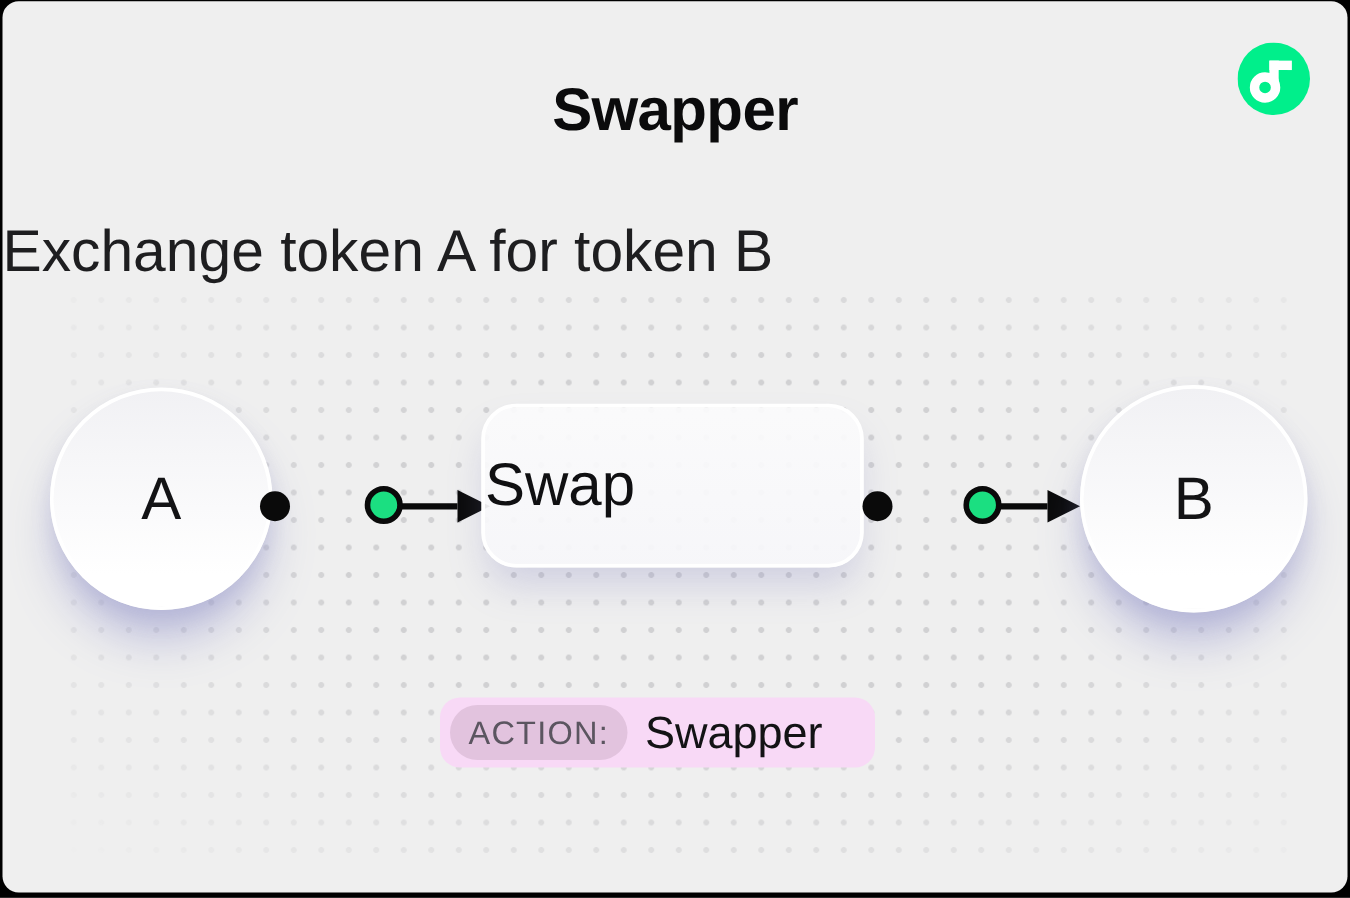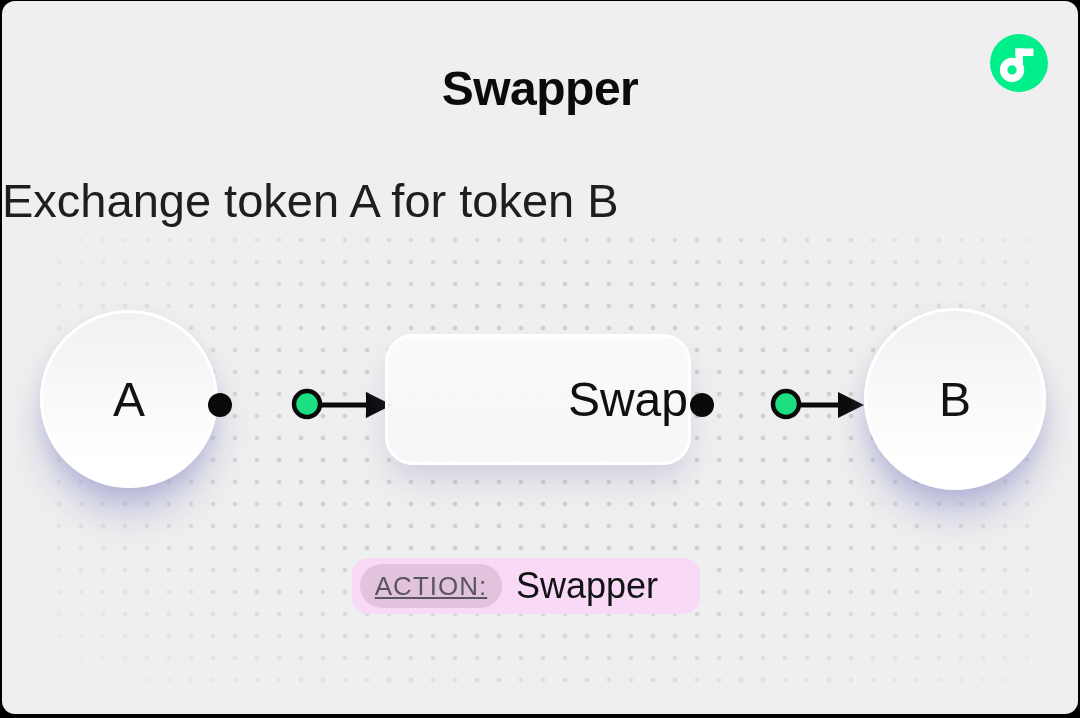--- a/index.html
+++ b/index.html
@@ -31,39 +31,39 @@
     position:absolute;border-radius:50%;
     background:linear-gradient(180deg,#f1f1f4 0%,#ffffff 85%);
     border:3px solid #ffffff;
     box-shadow:0 28px 38px -6px rgba(124,126,196,0.45),0 8px 16px rgba(140,140,190,0.18);
     display:flex;align-items:center;justify-content:center;
     font-size:48px;color:#131315;
   }
   .node-a{left:38px;top:309px;width:172px;height:172px;}
   .node-b{left:862px;top:307px;width:176px;height:176px;}
   .swap-box{
-    position:absolute;left:383px;top:333px;width:300px;height:125px;
+    position:absolute;left:383px;top:322px;width:300px;height:125px;
     background:linear-gradient(180deg,rgba(251,251,252,0.93),rgba(247,247,250,0.93));
     border:3px solid #ffffff;border-radius:28px;
     box-shadow:0 18px 30px -4px rgba(128,130,190,0.28);
-    display:flex;align-items:center;justify-content:flex-end;
+    display:flex;align-items:center;justify-content:flex-start;
     font-size:48px;color:#101012;
   }
   .arrow{position:absolute;top:378px;}
   .arrow-1{left:200px;}
   .arrow-2{left:682px;}
   .badge{
     position:absolute;left:350px;top:557px;width:348px;height:56px;
     background:#F8D9F6;border-radius:16px;
     display:flex;align-items:center;padding:0;box-sizing:border-box;
   }
   .badge-label{
     margin-left:8px;width:142px;height:44px;border-radius:22px;background:#E2C3DE;
     display:flex;align-items:center;justify-content:center;
-    font-size:26px;color:#5B5560;letter-spacing:1px;text-decoration:underline;
+    font-size:26px;color:#5B5560;letter-spacing:1px;
   }
   .badge-value{margin-left:14px;font-size:36px;color:#131315;}
 </style>
 </head>
 <body>
 
 <div class="stage">
   <div class="card">
 
     <div class="dots"></div>

